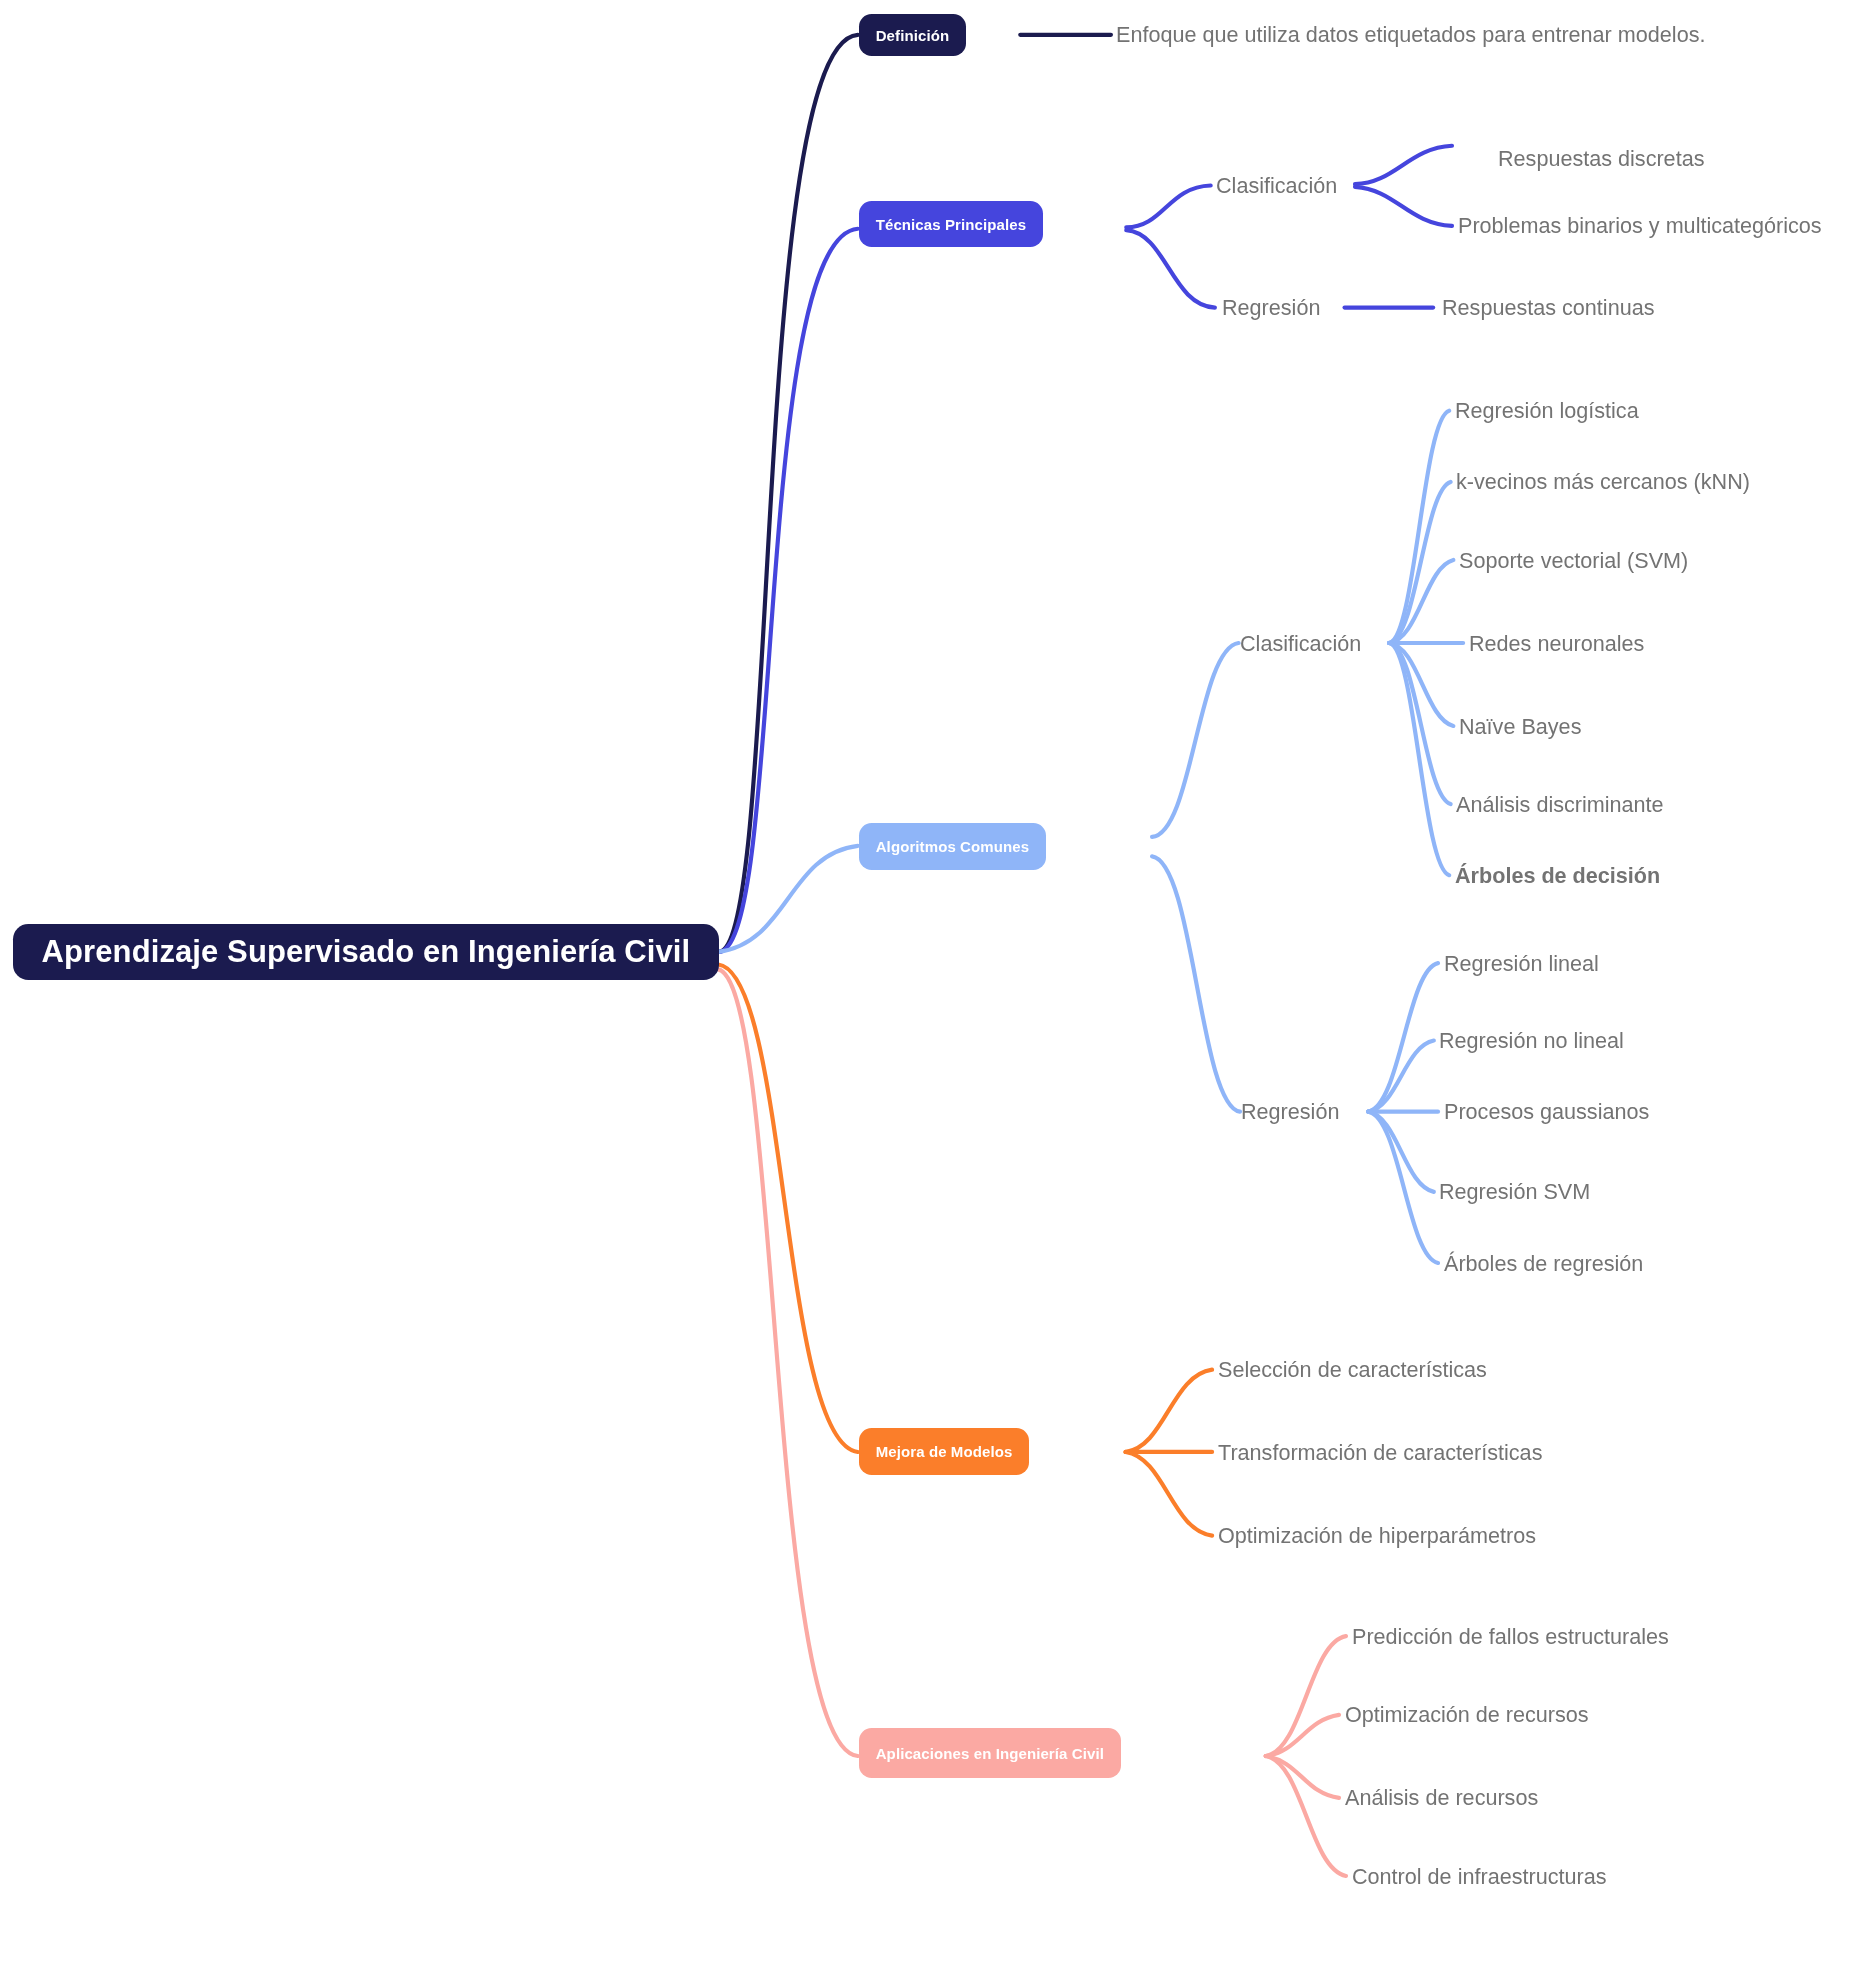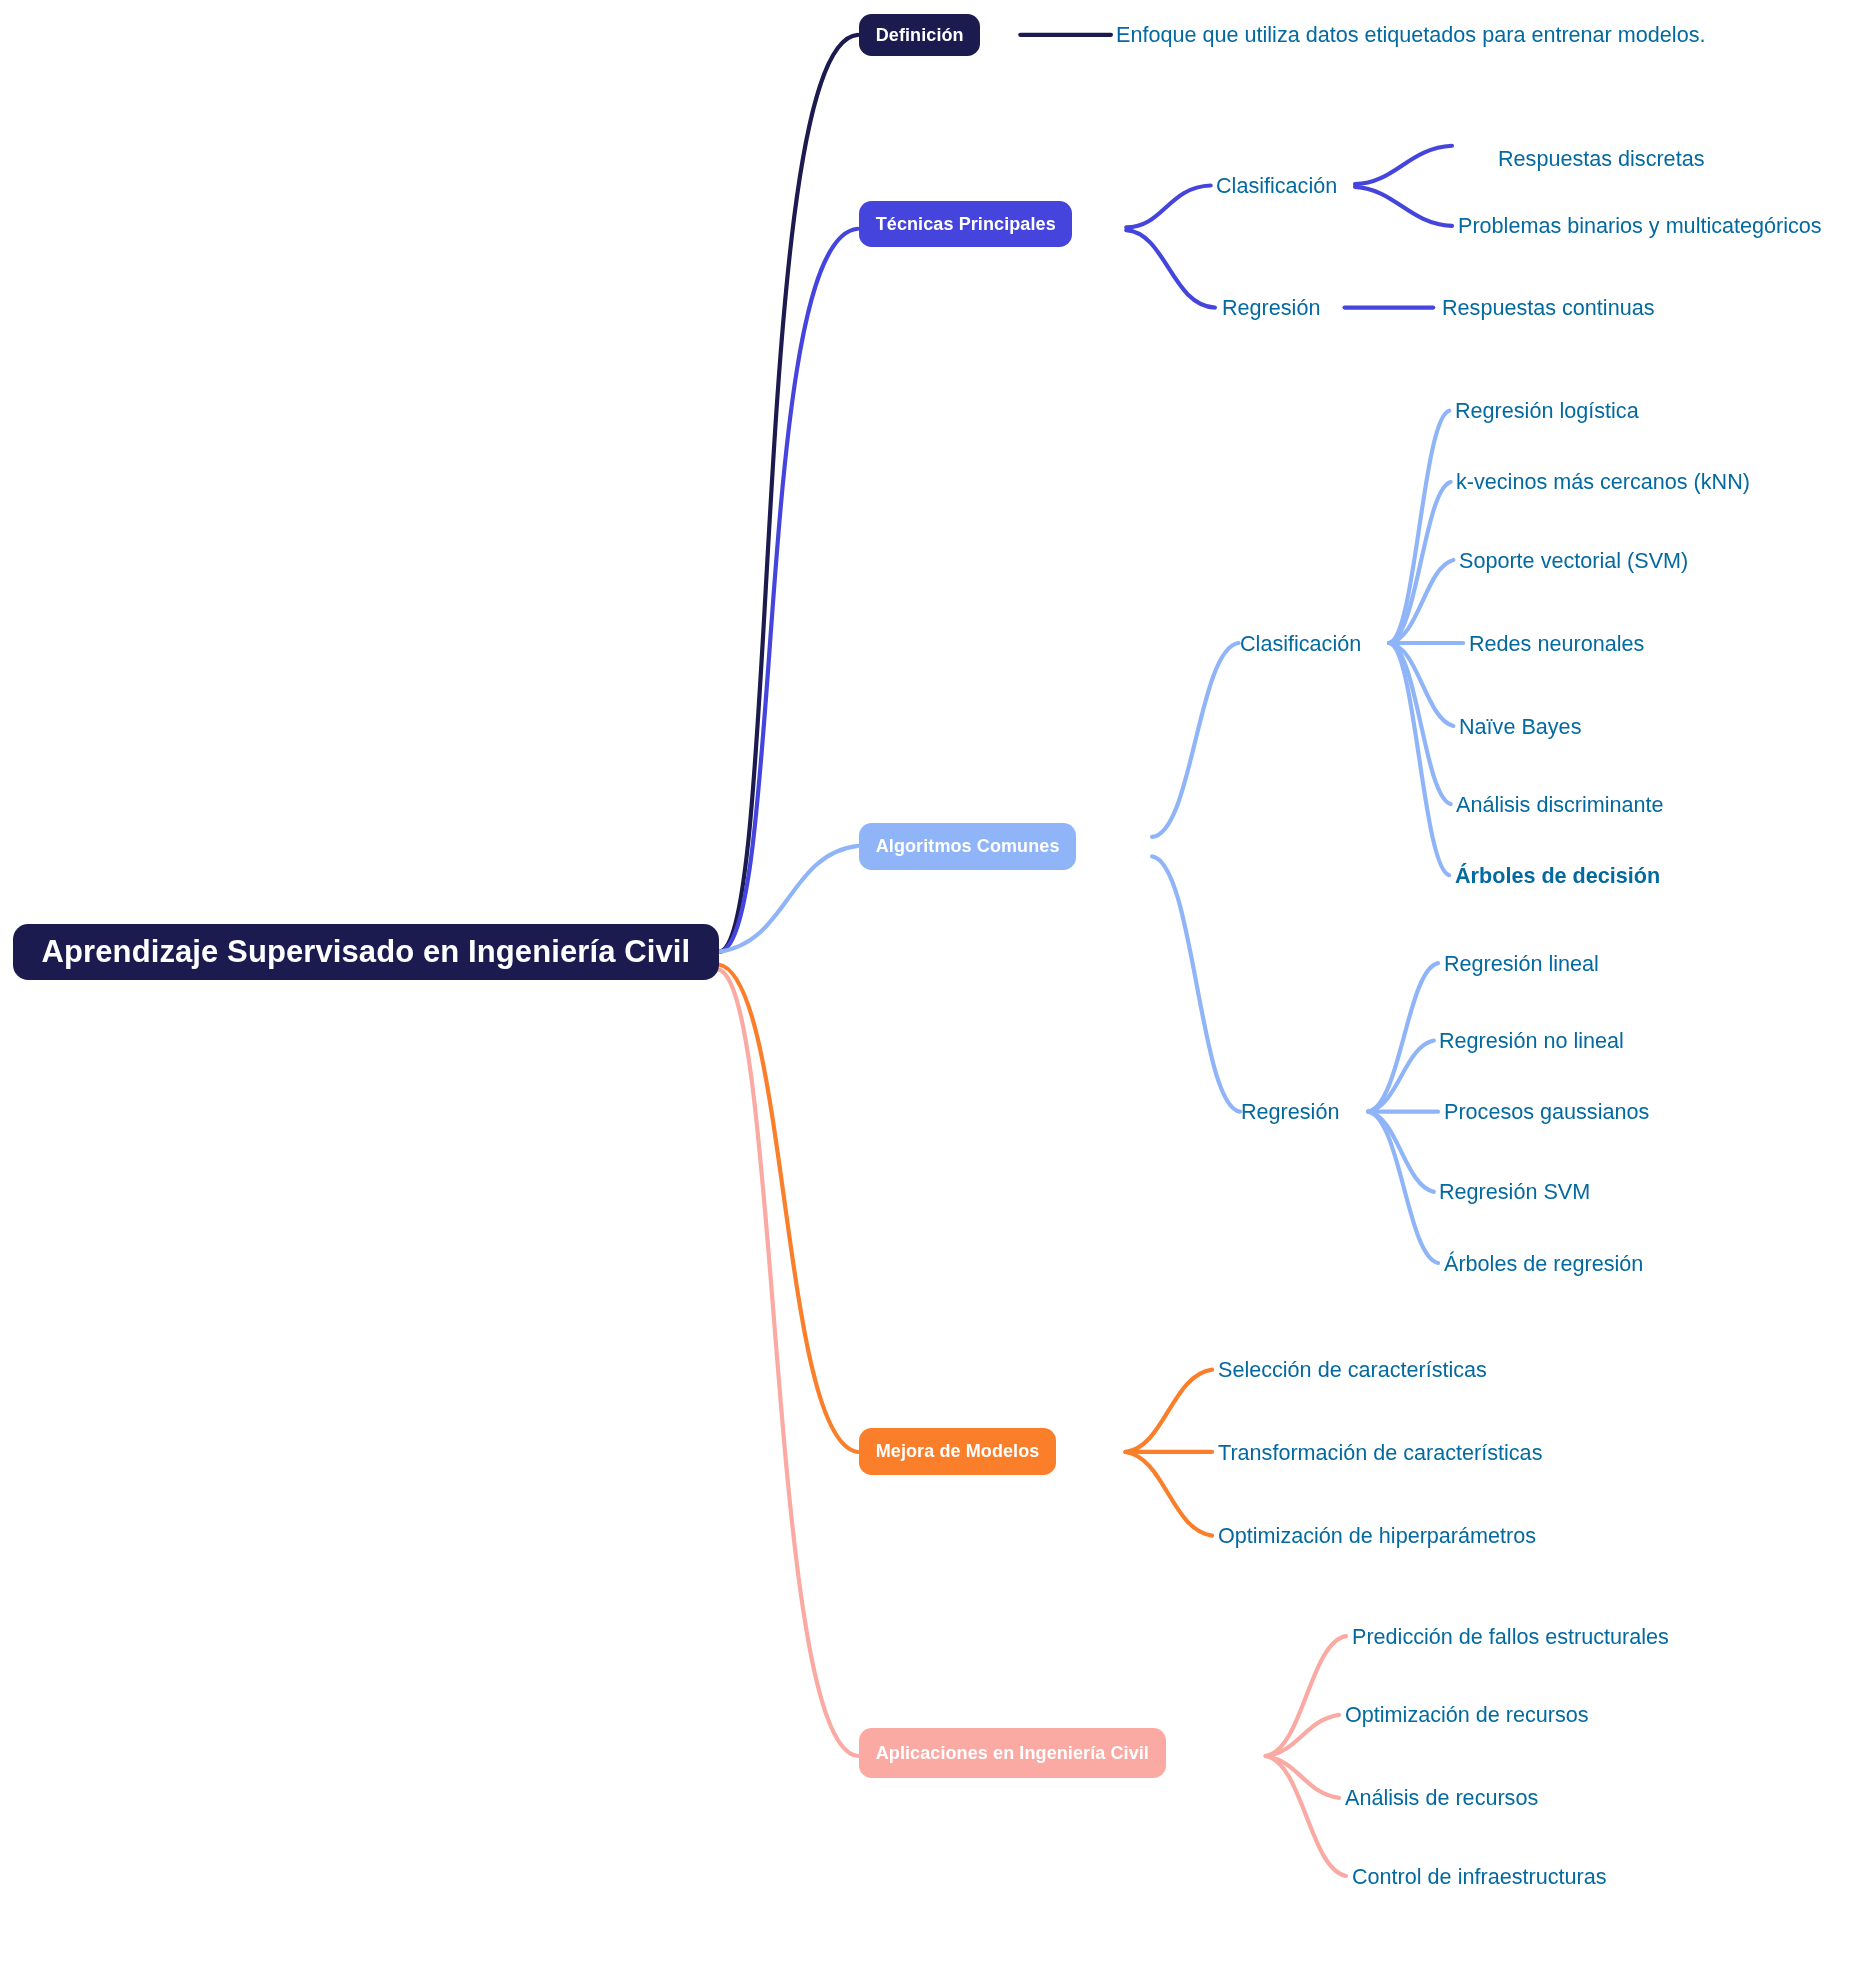--- a/index.html
+++ b/index.html
@@ -38,30 +38,30 @@
     color: #ffffff;
     border-radius: 12.6px;
     letter-spacing: 0.1px;
   }
   .node.root {
     font-size: 31px;
     border-radius: 15.3px;
     padding: 0 29px;
   }
   .node.branch {
-    font-size: 18px;
+    font-size: 15px;
     padding: 0 16.7px;
     justify-content: flex-end;
   }
   .leaf {
     position: absolute;
     white-space: nowrap;
     font-size: 21.6px;
     font-weight: normal;
-    color: #0369a1;
+    color: #737373;
     line-height: 1;
     text-align: center;
   }
   .leaf.mid {
     font-size: 21.6px;
   }
 </style>
 </head>
 <body>
 

